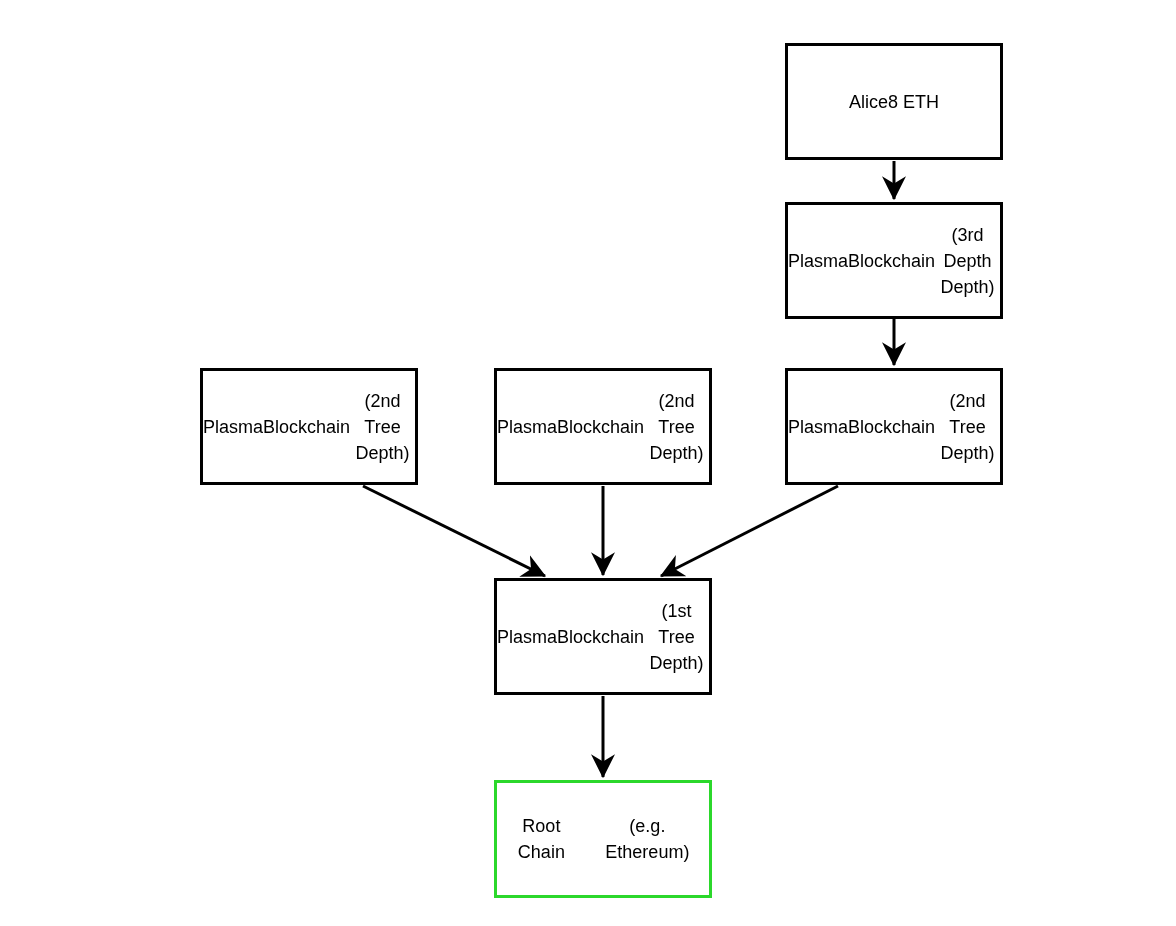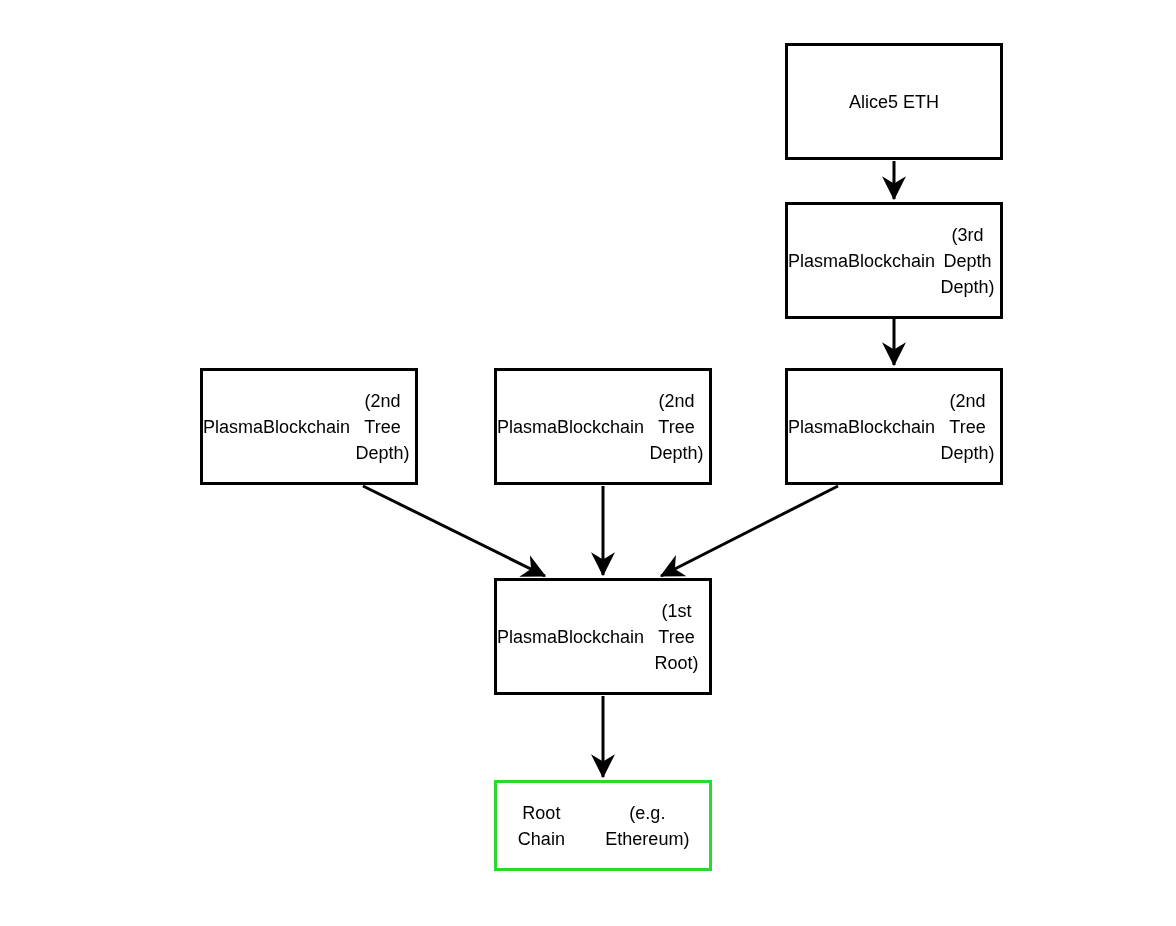--- a/index.html
+++ b/index.html
@@ -25,21 +25,21 @@
     border: 3px solid #000000;
     background: #ffffff;
     display: flex;
     align-items: center;
     justify-content: center;
     text-align: center;
     font-size: 18px;
     line-height: 26px;
     color: #000000;
   }
-  .node.root { border-color: #2bd82b; height: 91px; }
+  .node.root { border-color: #2bd82b; height: 118px; }
   .node-alice   { left: 785px; top: 43px; }
   .node-p3      { left: 785px; top: 202px; }
   .node-p2-left { left: 200px; top: 368px; }
   .node-p2-mid  { left: 494px; top: 368px; }
   .node-p2-right{ left: 785px; top: 368px; }
   .node-p1      { left: 494px; top: 578px; }
   .node-root    { left: 494px; top: 780px; }
 </style>
 </head>
 <body>
@@ -55,21 +55,21 @@
     <line x1="894" y1="161" x2="894" y2="199" stroke="#000000" stroke-width="3" marker-end="url(#ah)"></line>
     <line x1="894" y1="319" x2="894" y2="365" stroke="#000000" stroke-width="3" marker-end="url(#ah)"></line>
     <line x1="363" y1="486" x2="545" y2="576" stroke="#000000" stroke-width="3" marker-end="url(#ah)"></line>
     <line x1="603" y1="486" x2="603" y2="575" stroke="#000000" stroke-width="3" marker-end="url(#ah)"></line>
     <line x1="838" y1="486" x2="661" y2="576" stroke="#000000" stroke-width="3" marker-end="url(#ah)"></line>
     <line x1="603" y1="696" x2="603" y2="777" stroke="#000000" stroke-width="3" marker-end="url(#ah)"></line>
   </svg>
 
   <div class="node node-alice">
     <span>Alice</span>
-    <span>5 ETH</span>
+    <span>8 ETH</span>
   </div>
 
   <div class="node node-p3">
     <span>Plasma</span>
     <span>Blockchain</span>
     <span>(3rd Depth Depth)</span>
   </div>
 
   <div class="node node-p2-left">
     <span>Plasma</span>
@@ -85,21 +85,21 @@
 
   <div class="node node-p2-right">
     <span>Plasma</span>
     <span>Blockchain</span>
     <span>(2nd Tree Depth)</span>
   </div>
 
   <div class="node node-p1">
     <span>Plasma</span>
     <span>Blockchain</span>
-    <span>(1st Tree Root)</span>
+    <span>(1st Tree Depth)</span>
   </div>
 
   <div class="node root node-root">
     <span>Root Chain</span>
     <span>(e.g. Ethereum)</span>
   </div>
 
 </div>
 
 </body></html>

